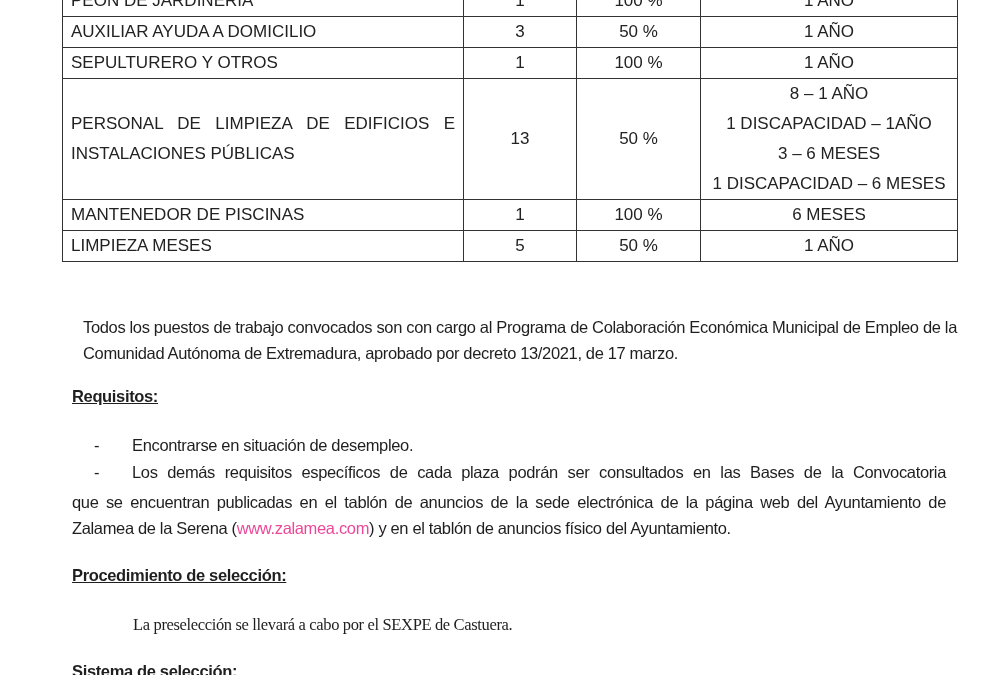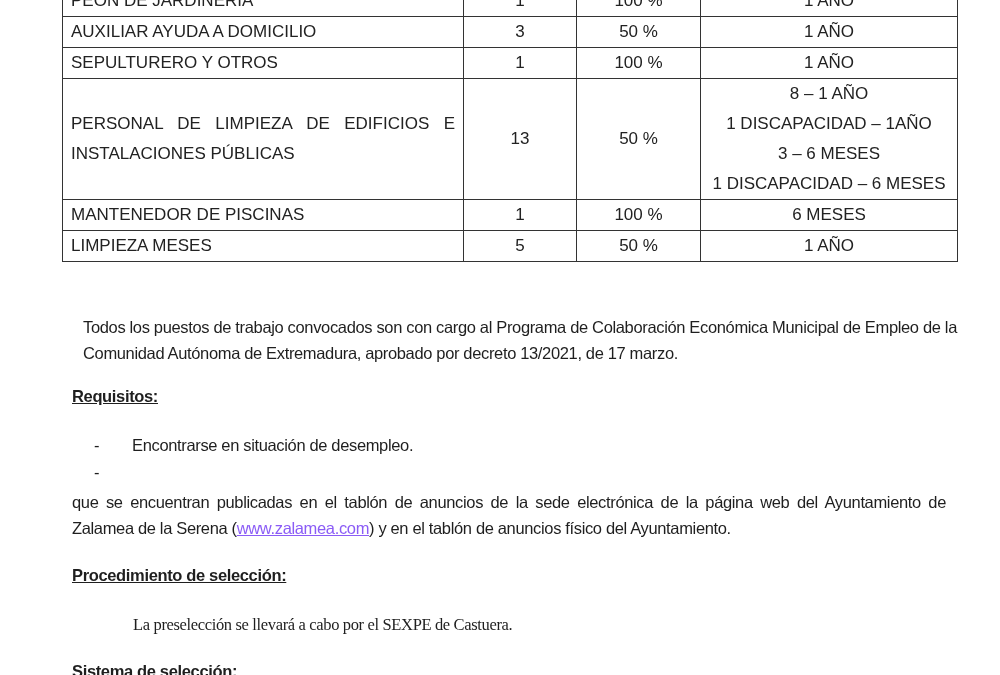--- a/index.html
+++ b/index.html
@@ -12,21 +12,21 @@
   table.jobs td.c2 { width:96px; text-align:center; }
   table.jobs td.c3 { width:107px; text-align:center; }
   table.jobs td.c4 { text-align:center; }
   table.jobs td.just { text-align:justify; text-align-last:left; line-height:30px; }
   .multi div { line-height:30px; }
   .text { position:absolute; font-family:"Liberation Sans", sans-serif; font-size:16.5px; color:#1f1f1f; letter-spacing:-0.35px; }
   .h { font-weight:bold; text-decoration:underline; }
   .bullet { position:absolute; left:94px; }
   .btext { position:absolute; left:132px; }
   .just-block { position:absolute; left:72px; width:874px; text-align:justify; text-align-last:left; line-height:26px; }
-  a.link { color:#8b5cf6; text-decoration:underline; }
+  a.link { color:#ec4899; }
 </style>
 </head>
 <body>
 
 <div class="page">
 
   <table class="jobs">
     <tbody>
         <tr style="height:30px">
       <td class="c1">PEÓN DE JARDINERÍA</td>
@@ -73,20 +73,21 @@
     </table>
 
   <div class="text just-block" style="top:314px;margin-left:11px;">Todos los puestos de trabajo convocados son con cargo al Programa de Colaboración Económica Municipal de Empleo de la Comunidad Autónoma de Extremadura, aprobado por decreto 13/2021, de 17 marzo.</div>
 
   <div class="text h" style="left:72px; top:387px;">Requisitos:</div>
 
   <div class="text bullet" style="top:436px;">-</div>
   <div class="text btext" style="top:436px;">Encontrarse en situación de desempleo.</div>
 
   <div class="text bullet" style="top:463px;">-</div>
+  <div class="text" style="left:132px; top:463px; width:814px; text-align:justify; text-align-last:justify;">Los demás requisitos específicos de cada plaza podrán ser consultados en las Bases de la Convocatoria</div>
 
   <div class="text just-block" style="top:489px;">
     <span>que se encuentran publicadas en el tablón de anuncios de la sede electrónica de la página web del Ayuntamiento de Zalamea de la Serena (</span><a class="link">www.zalamea.com</a><span>) y en el tablón de anuncios físico del Ayuntamiento.</span>
   </div>
 
   <div class="text h" style="left:72px; top:566px;">Procedimiento de selección:</div>
 
   <div class="text" style="left:133px; top:615px;font-family:Liberation Serif, serif;">La preselección se llevará a cabo por el SEXPE de Castuera.</div>
 
   <div class="text h" style="left:72px; top:662px;">Sistema de selección:</div>

